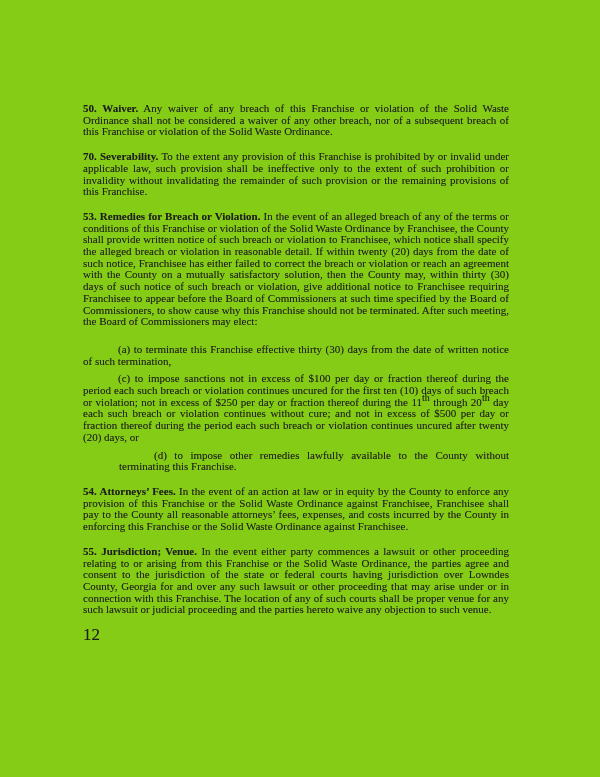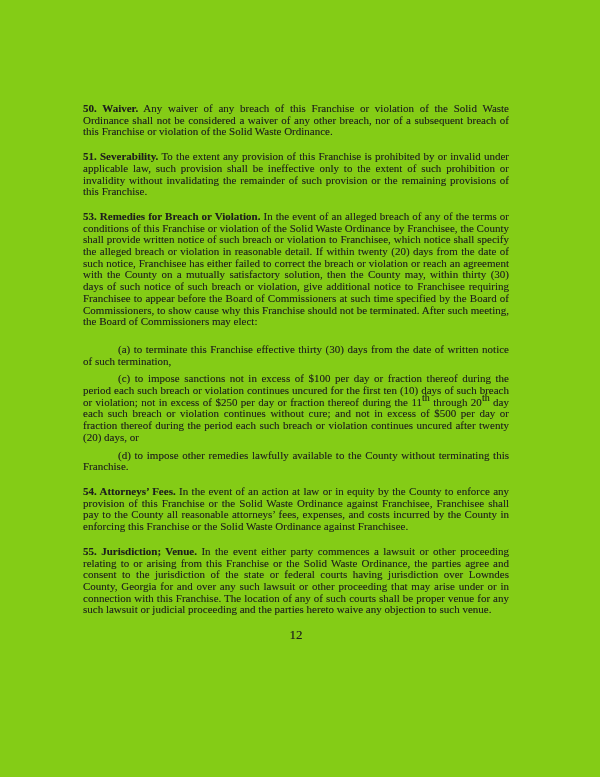--- a/index.html
+++ b/index.html
@@ -33,43 +33,43 @@
     font-weight: bold;
   }
   
   p.no-gap { margin-bottom: 16px; }
   
   p.sub {
     text-indent: 35px;
     margin: 6px 0 0 0;
   }
   p.sub-first { margin-top: 8px; }
-  p.sub-last { margin-bottom: 13px; }
+  p.sub-last { margin-bottom: 13px; margin-left: 36px; }
   sup {
     font-size: 10px;
     line-height: 0;
     vertical-align: super;
   }
   .page-number {
     margin-top: 6px;
-    text-align: center;
-    font-size: 13px;
+    text-align: left;
+    font-size: 17px;
     line-height: 11.7px;
     text-shadow: 0 0 0.4px rgba(20,20,20,0.35);
   }
 </style>
 </head>
 <body>
 
 <div class="page">
   <div class="content">
 
     <p><span class="lead">50. Waiver.</span> <span>Any waiver of any breach of this Franchise or violation of the Solid Waste Ordinance shall not be considered a waiver of any other breach, nor of a subsequent breach of this Franchise or violation of the Solid Waste Ordinance.</span></p>
 
-    <p><span class="lead">51. Severability.</span> <span>To the extent any provision of this Franchise is prohibited by or invalid under applicable law, such provision shall be ineffective only to the extent of such prohibition or invalidity without invalidating the remainder of such provision or the remaining provisions of this Franchise.</span></p>
+    <p><span class="lead">70. Severability.</span> <span>To the extent any provision of this Franchise is prohibited by or invalid under applicable law, such provision shall be ineffective only to the extent of such prohibition or invalidity without invalidating the remainder of such provision or the remaining provisions of this Franchise.</span></p>
 
 
     <p class="no-gap"><span class="lead">53. Remedies for Breach or Violation.</span> <span>In the event of an alleged breach of any of the terms or conditions of this Franchise or violation of the Solid Waste Ordinance by Franchisee, the County shall provide written notice of such breach or violation to Franchisee, which notice shall specify the alleged breach or violation in reasonable detail. If within twenty (20) days from the date of such notice, Franchisee has either failed to correct the breach or violation or reach an agreement with the County on a mutually satisfactory solution, then the County may, within thirty (30) days of such notice of such breach or violation, give additional notice to Franchisee requiring Franchisee to appear before the Board of Commissioners at such time specified by the Board of Commissioners, to show cause why this Franchise should not be terminated. After such meeting, the Board of Commissioners may elect:</span></p>
 
     <p class="sub sub-first"><span>(a) to terminate this Franchise effective thirty (30) days from the date of written notice of such termination,</span></p>
 
 
     <p class="sub"><span>(c) to impose sanctions not in excess of $100 per day or fraction thereof during the period each such breach or violation continues uncured for the first ten (10) days of such breach or violation; not in excess of $250 per day or fraction thereof during the 11</span><sup>th</sup><span> through 20</span><sup>th</sup><span> day each such breach or violation continues without cure; and not in excess of $500 per day or fraction thereof during the period each such breach or violation continues uncured after twenty (20) days, or</span></p>
 
     <p class="sub sub-last"><span>(d) to impose other remedies lawfully available to the County without terminating this Franchise.</span></p>

